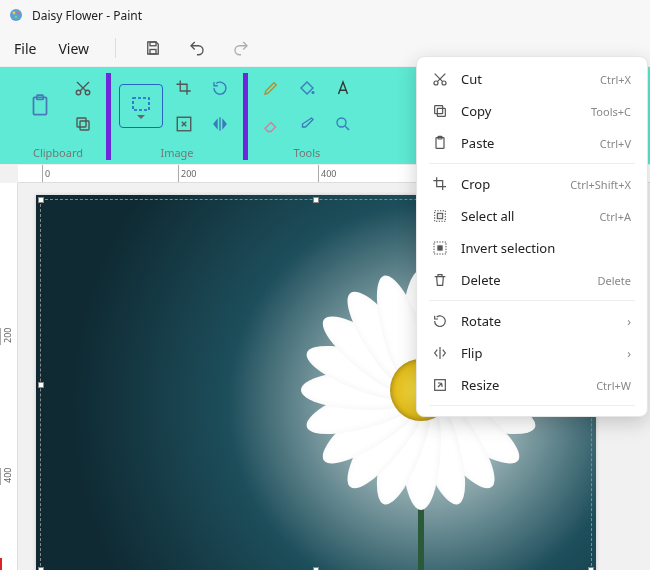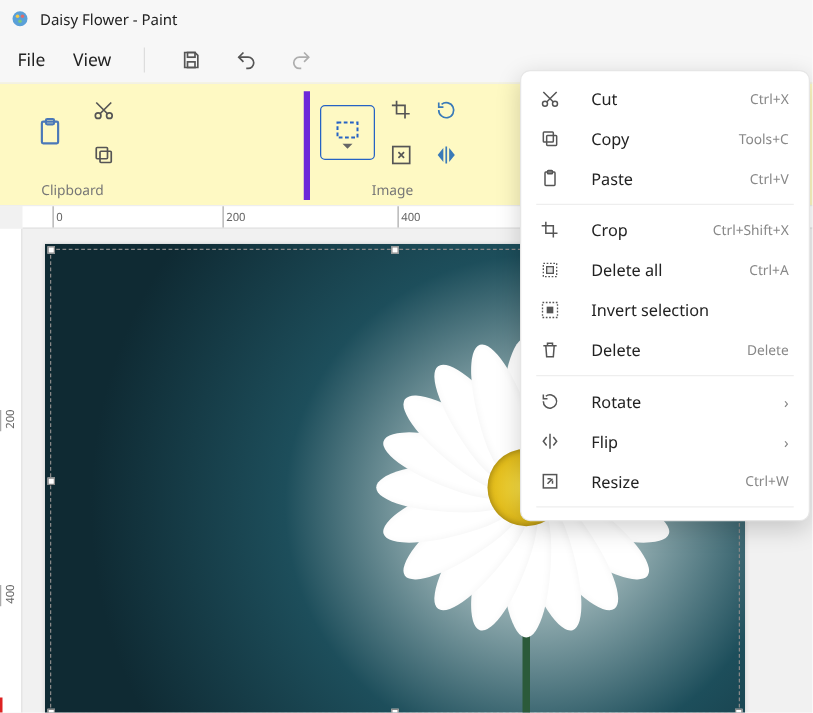--- a/index.html
+++ b/index.html
@@ -10,21 +10,21 @@
   .titlebar .appicon { width: 16px; height: 16px; display:flex; align-items:center; justify-content:center; }
   .titlebar .title { font-size: 12px; }
 
   
   .menubar { height: 36px; display: flex; align-items: center; gap: 22px; padding-left: 14px; background: #f7f7f7; }
   .menubar .menuitem { font-size: 14px; cursor: default; }
   .menubar .sep { width: 1px; height: 20px; background: #ddd; margin: 0 4px; }
   .menubar .iconbtn { width: 22px; height: 22px; display:flex; align-items:center; justify-content:center; color:#555; }
 
   
-  .ribbon { background: #fef9c3; border-top: 1px solid #eee; border-bottom: 1px solid #eee; padding: 6px 10px 4px 10px; display:flex;justify-content:space-between; }
+  .ribbon { background: #5eead4; border-top: 1px solid #eee; border-bottom: 1px solid #eee; padding: 6px 10px 4px 10px; display:flex; }
   .group { display:flex; flex-direction:column; align-items:center; padding: 0 8px; }
   .group + .group { border-left: 5px solid #6d28d9; }
   .group .tools { display:flex; gap:6px; align-items:center; }
   .group .tools .col { display:flex; flex-direction:column; gap:6px; align-items:center; }
   .group .label { font-size: 11px; color:#777; margin-top:6px; }
   .tbtn { width:30px; height:30px; display:flex; align-items:center; justify-content:center; border-radius:4px; }
   .tbtn.large { width:44px; height:44px; border:1px solid transparent; }
   .selectbox { width:44px; height:44px; border:1px solid #2663c4; border-radius:4px; display:flex; align-items:center; justify-content:center; position:relative; }
   .selectbox::after { content:""; position:absolute; bottom:4px; left:50%; transform:translateX(-50%); border:4px solid transparent; border-top-color:#666; }
 
@@ -44,21 +44,21 @@
   .petal { position:absolute; left:50%; top:50%; width:40px; height:120px; background:#fff; border-radius:50% 50% 50% 50% / 60% 60% 40% 40%; transform-origin: 50% 100%; box-shadow: inset 0 -4px 8px rgba(0,0,0,.06); }
   .center { position:absolute; left:50%; top:50%; width:62px; height:62px; margin-left:-31px; margin-top:-31px; border-radius:50%; background: radial-gradient(circle, #f7e04a 0%, #e3bd1c 60%, #b8920f 100%); box-shadow: inset 0 0 6px rgba(0,0,0,.3); }
   .stem { position:absolute; left:50%; top:76%; width:6px; height:120px; background:#2b5a3a; margin-left:-3px; }
 
   
   .selection { position:absolute; top:4px; left:4px; right:4px; bottom:4px; border:1px dashed #888; }
   .handle { position:absolute; width:6px; height:6px; background:#fff; border:1px solid #888; }
 
   
   .ctxmenu { position:absolute; top:56px; right:2px; width:232px; background:#fff; border-radius:8px; box-shadow: 0 6px 20px rgba(0,0,0,.18); border:1px solid #e6e6e6; padding:6px; z-index:20; }
-  .ctxmenu .item { display:flex; align-items:center; gap:24px; padding:7px 10px 7px 8px; border-radius:4px; font-size:13px; }
+  .ctxmenu .item { display:flex; align-items:center; gap:12px; padding:7px 10px 7px 8px; border-radius:4px; font-size:13px; }
   .ctxmenu .item .iconw { width:18px; height:18px; display:flex; align-items:center; justify-content:center; color:#555; flex-shrink:0; }
   .ctxmenu .item .lab { flex:1; }
   .ctxmenu .item .sc { font-size:11px; color:#888; }
   .ctxmenu .divider { height:1px; background:#eee; margin:4px 6px; }
   .ctxmenu .item.boxed { outline:2px solid #d22; outline-offset:0; border-radius:2px; }
   .chev { color:#888; font-size:12px; }
 
   
   .extras { position:absolute; top:96px; right:0; width:18px; display:flex; flex-direction:column; gap:10px; padding-top:4px; align-items:center; color:#444; z-index: 5; }
   .extras span { font-size:15px; line-height:1; }
@@ -320,21 +320,21 @@
     <span class="lab">Crop</span>
     <span class="sc">Ctrl+Shift+X</span>
   </div>
   <div class="item">
     <span class="iconw">
         <svg width="16" height="16" viewBox="0 0 24 24" fill="none" stroke="#555" stroke-width="1.6" stroke-dasharray="2 2">
           <rect x="4" y="4" width="16" height="16"></rect>
           <rect x="8" y="8" width="8" height="8" stroke-dasharray="0" fill="#555" fill-opacity=".15"></rect>
         </svg>
       </span>
-    <span class="lab">Delete all</span>
+    <span class="lab">Select all</span>
     <span class="sc">Ctrl+A</span>
   </div>
   <div class="item">
     <span class="iconw">
         <svg width="16" height="16" viewBox="0 0 24 24" fill="none" stroke="#555" stroke-width="1.6" stroke-dasharray="2 2">
           <rect x="3" y="3" width="18" height="18"></rect>
           <rect x="8" y="8" width="8" height="8" fill="#555" stroke="none"></rect>
         </svg>
       </span>
     <span class="lab">Invert selection</span>

